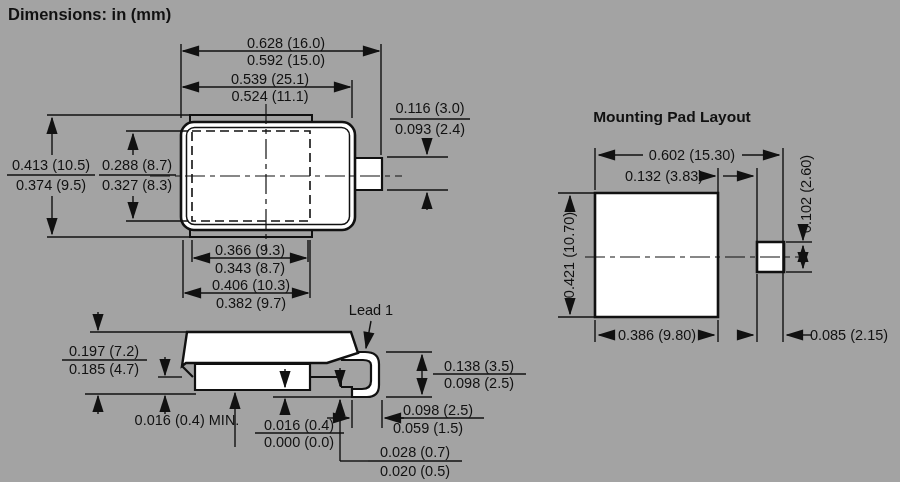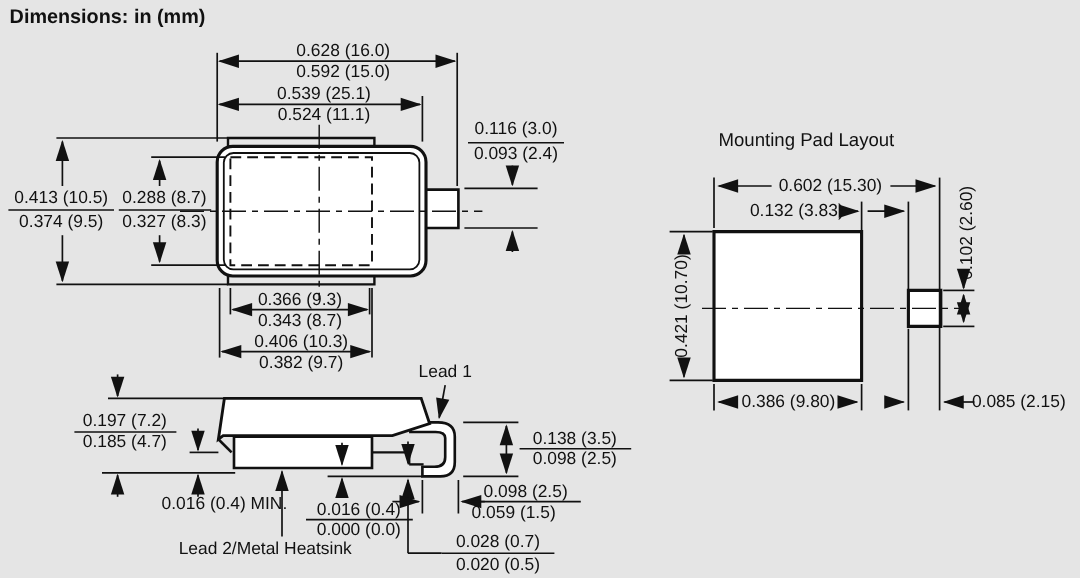--- a/index.html
+++ b/index.html
@@ -1,23 +1,23 @@
 <!DOCTYPE html>
 <html><head>
 <meta charset="utf-8">
 <style>
   html,body{margin:0;padding:0;background:#fff;}
-  #stage{position:relative;width:900px;height:482px;background:#e5e5e5;overflow:hidden;
+  #stage{position:relative;width:900px;height:482px;background:#a3a3a3;overflow:hidden;
          font-family:"Liberation Sans",sans-serif;}
   #drawing{position:absolute;left:0;top:0;}
   .lbl{position:absolute;transform:translate(-50%,-50%);font-size:14.5px;line-height:1;
        color:#111;white-space:nowrap;letter-spacing:0px;}
   .lbl.rot{transform:translate(-50%,-50%) rotate(-90deg);}
   .lbl.title{transform:none;font-size:16.5px;font-weight:bold;}
-  .lbl.mptitle{font-size:15.5px;font-weight:normal;text-align:center;}
+  .lbl.mptitle{font-size:15.5px;font-weight:bold;text-align:center;}
   svg line,svg path,svg rect{vector-effect:non-scaling-stroke;}
 </style>
 </head>
 <body>
 
 <div id="stage">
 
   <svg id="drawing" width="900" height="482" viewBox="0 0 900 482" fill="none" stroke="#111" stroke-width="1.4">
     <defs>
       <marker id="ae" orient="auto" markerWidth="13" markerHeight="10" refX="12" refY="4" viewBox="0 0 13 8">
@@ -188,21 +188,20 @@
   <span class="lbl" style="left:251px;top:303px">0.382 (9.7)</span>
   <span class="lbl" style="left:430px;top:108px">0.116 (3.0)</span>
   <span class="lbl" style="left:430px;top:129px">0.093 (2.4)</span>
   <span class="lbl" style="left:371px;top:310px">Lead 1</span>
 
   <span class="lbl" style="left:104px;top:351px">0.197 (7.2)</span>
   <span class="lbl" style="left:104px;top:369px">0.185 (4.7)</span>
   <span class="lbl" style="left:187px;top:420px">0.016 (0.4) MIN.</span>
   <span class="lbl" style="left:299px;top:425px">0.016 (0.4)</span>
   <span class="lbl" style="left:299px;top:442px">0.000 (0.0)</span>
-  <span class="lbl" style="left:221px;top:458px">Lead 2/Metal Heatsink</span>
   <span class="lbl" style="left:479px;top:366px">0.138 (3.5)</span>
   <span class="lbl" style="left:479px;top:383px">0.098 (2.5)</span>
   <span class="lbl" style="left:438px;top:410px">0.098 (2.5)</span>
   <span class="lbl" style="left:428px;top:428px">0.059 (1.5)</span>
   <span class="lbl" style="left:415px;top:452px">0.028 (0.7)</span>
   <span class="lbl" style="left:415px;top:471px">0.020 (0.5)</span>
 
   <span class="lbl mptitle" style="left:672px;top:117px">Mounting Pad Layout</span>
   <span class="lbl" style="left:692px;top:155px">0.602 (15.30)</span>
   <span class="lbl" style="left:664px;top:176px">0.132 (3.83)</span>

